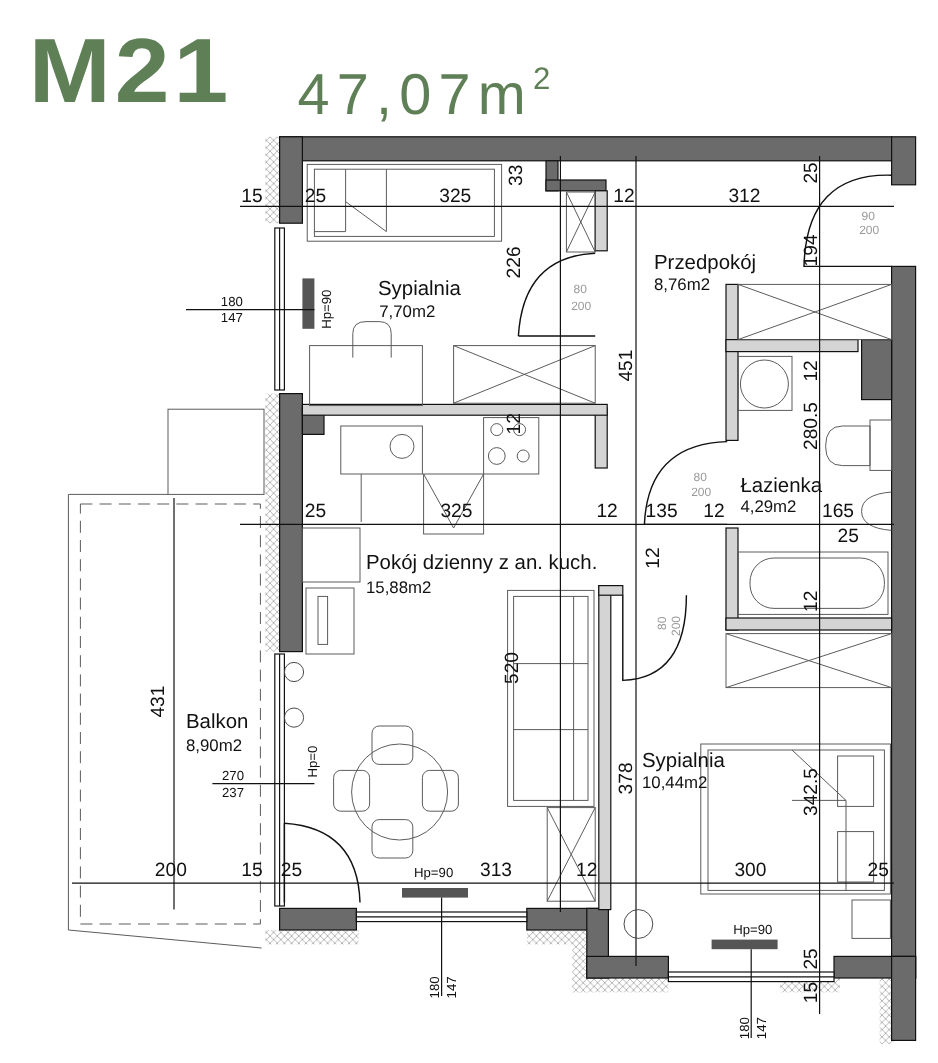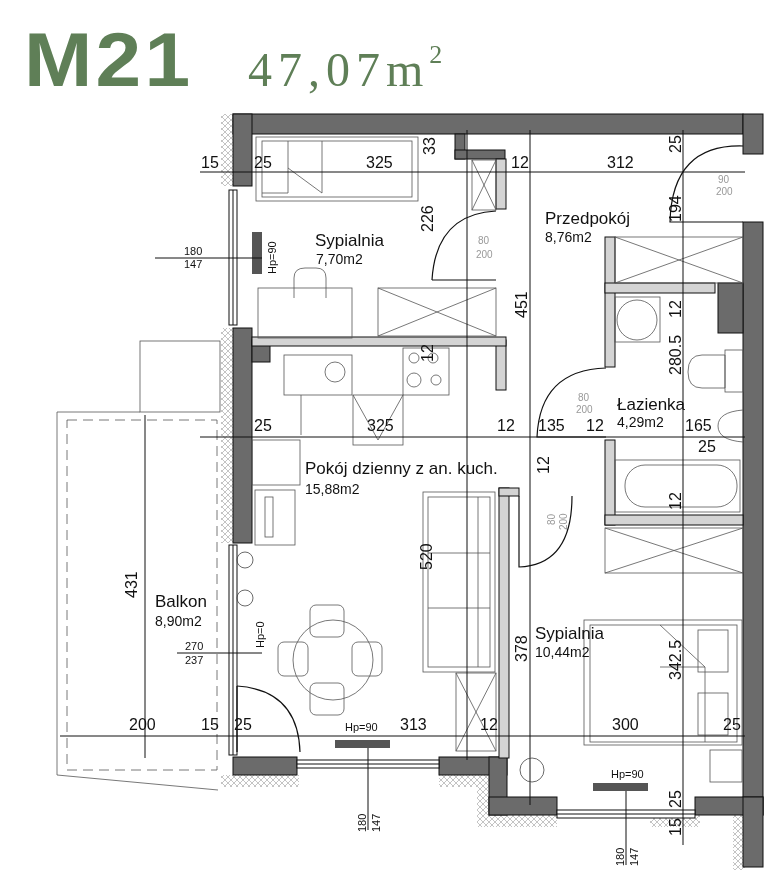--- a/index.html
+++ b/index.html
@@ -1,18 +1,18 @@
 <!DOCTYPE html>
 <html><head>
 <meta charset="utf-8">
 <style>
   html, body { margin:0; padding:0; background:#ffffff; }
   body { width:782px; height:886px; position:relative; overflow:hidden; font-family:"Liberation Sans", sans-serif; }
   .title-code { position:absolute; left:24px; top:22px; font-family:"Liberation Sans", sans-serif; font-weight:bold; font-size:76px; color:#5f7f57; letter-spacing:3px; line-height:1; transform:scaleX(1.08); transform-origin:left top; }
-  .title-area { position:absolute; left:248px; top:46px; font-family:Liberation Serif, serif; font-size:48px; color:#5f7f57; letter-spacing:6px; line-height:1; }
+  .title-area { position:absolute; left:248px; top:56px; font-family:Liberation Sans, sans-serif; font-size:48px; color:#5f7f57; letter-spacing:6px; line-height:1; }
   .title-area sup { font-size:26px; vertical-align:top; position:relative; top:-4px; letter-spacing:0; }
   svg { position:absolute; left:0; top:0; }
   .dim { font-family:"Liberation Sans", sans-serif; font-size:16px; fill:#111; }
   .room { font-family:"Liberation Sans", sans-serif; font-size:17px; fill:#111; }
   .area { font-family:"Liberation Sans", sans-serif; font-size:14px; fill:#111; }
   .small { font-family:"Liberation Sans", sans-serif; font-size:11px; fill:#111; }
   .door { font-family:"Liberation Sans", sans-serif; font-size:10px; fill:#999; }
 </style>
 </head>
 <body>

